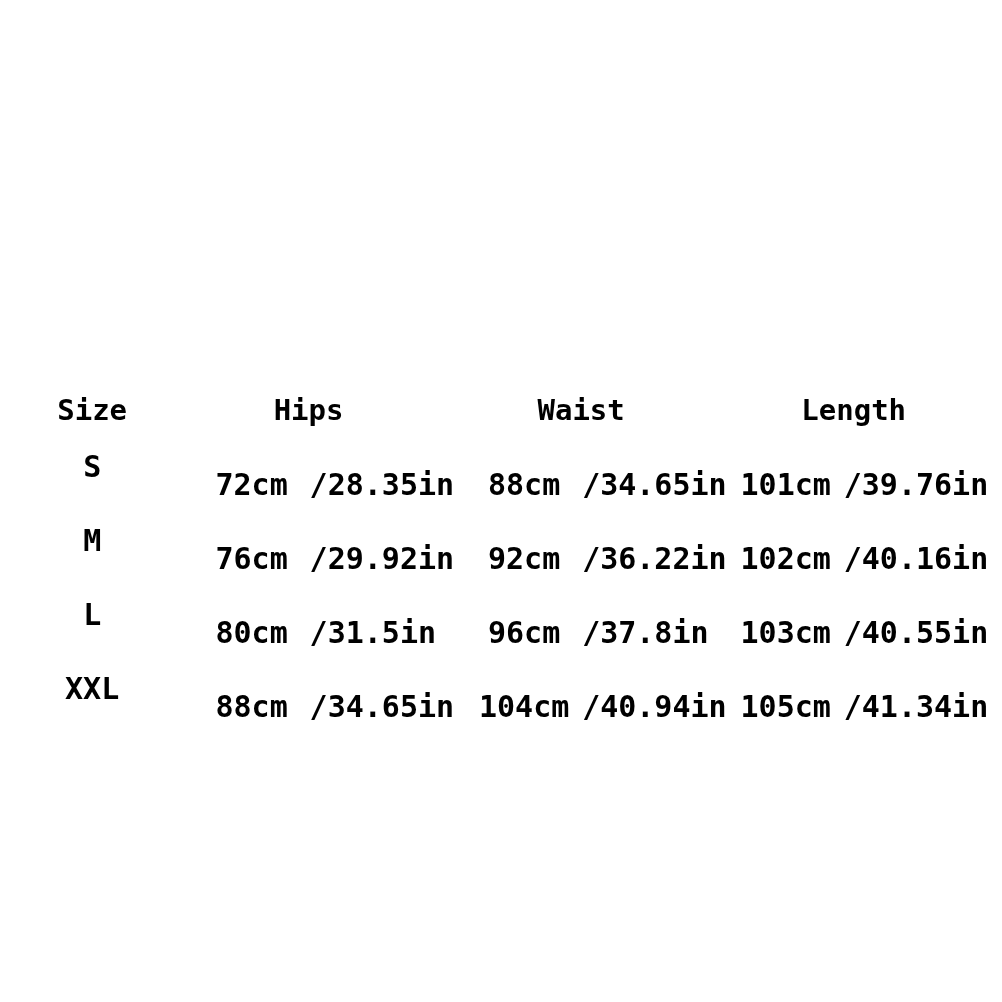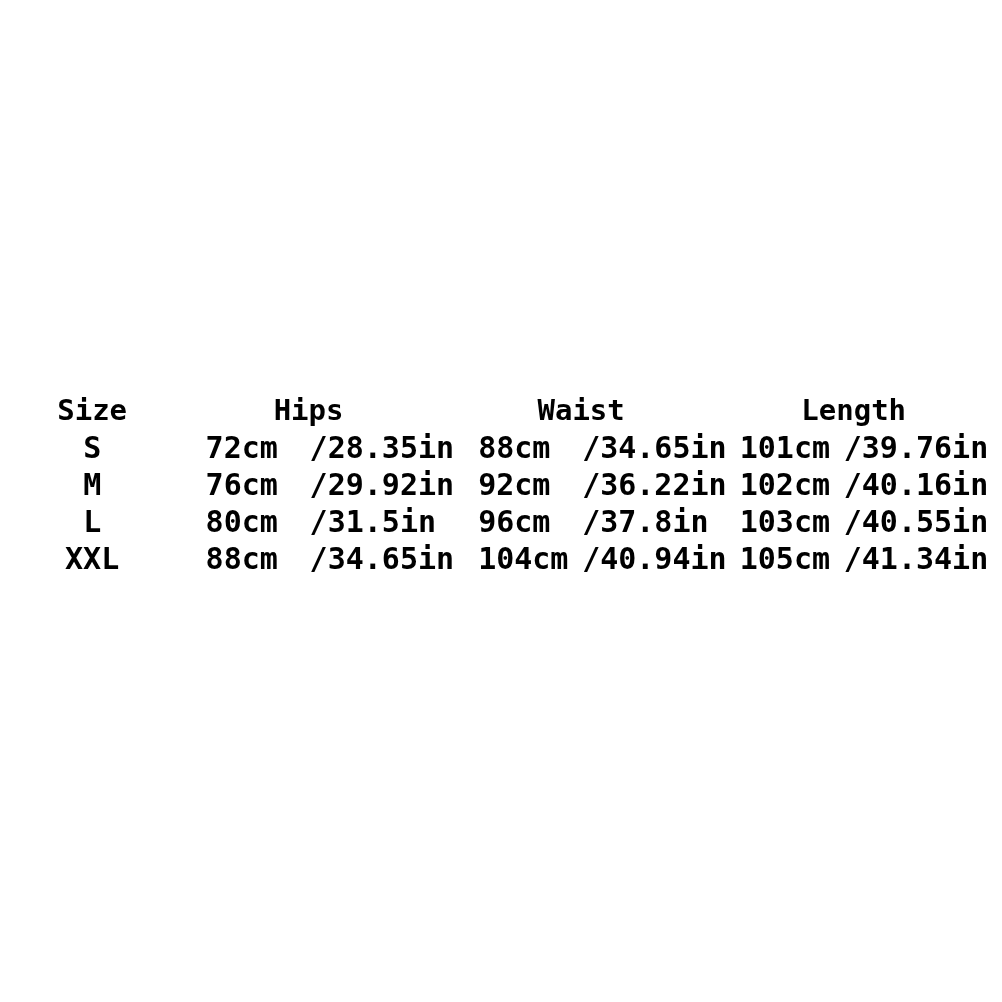--- a/index.html
+++ b/index.html
@@ -54,22 +54,23 @@
   }
   .cell-inner {
     display: inline-block;
     text-align: left;
   }
   .cell-waist { width: 206px; }
   .cell-hips { width: 206px; }
   .cell-length { width: 228px; }
   .m-cm {
     display: inline-block;
-    text-align: left;
+    text-align: center;
     width: 92px;
+    margin-top: 37px;
   }
   .m-in {
     display: inline-block;
     text-align: right;
     padding-left: 12px;
   }
 </style>
 </head>
 <body>
 

